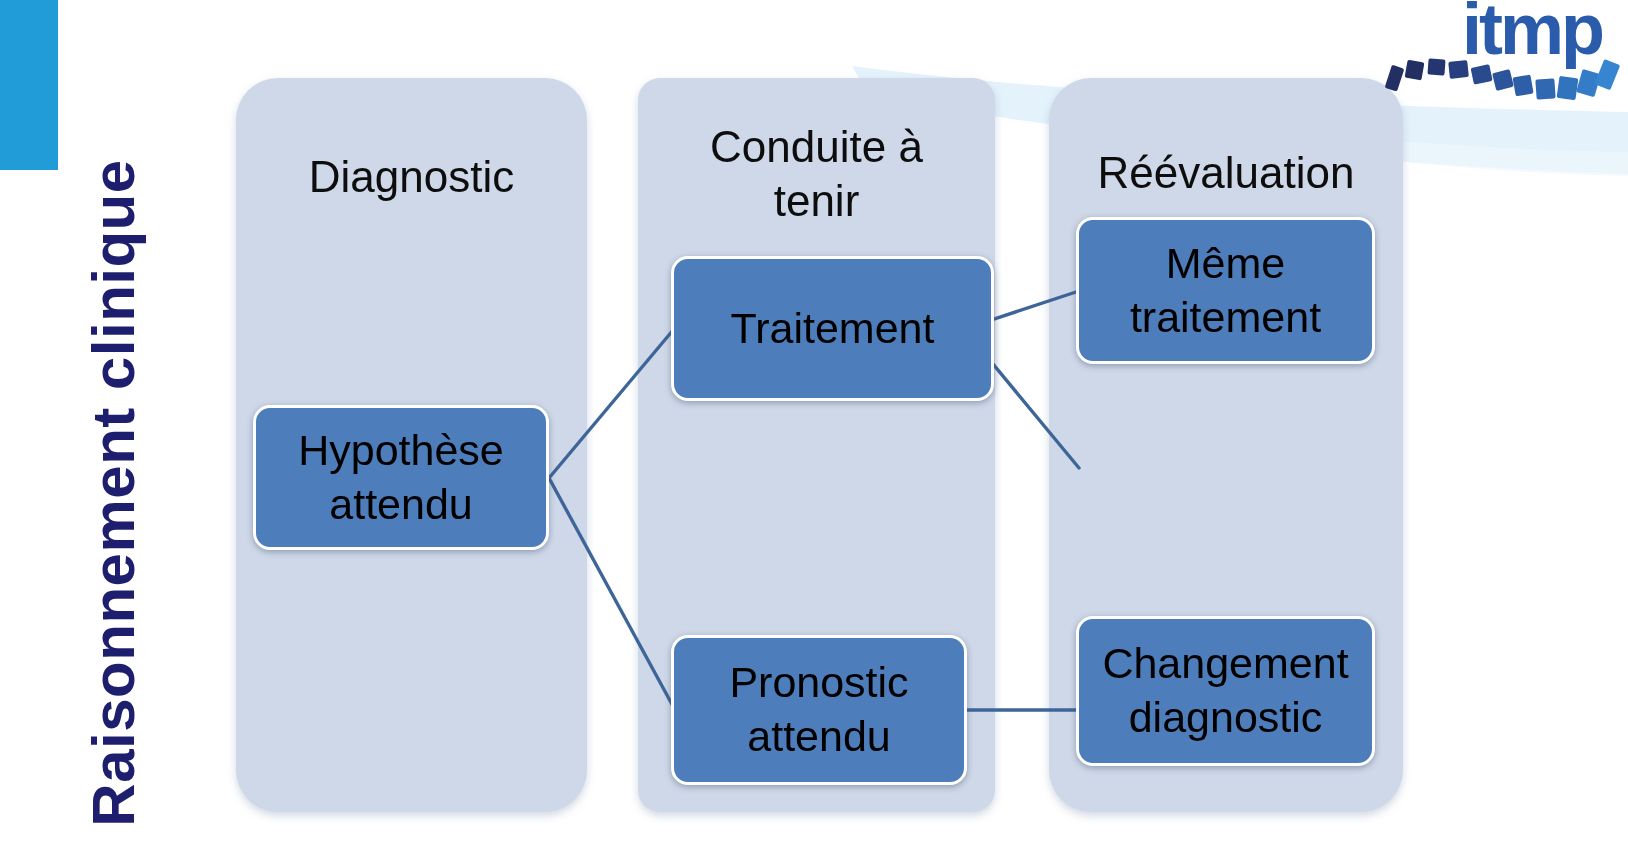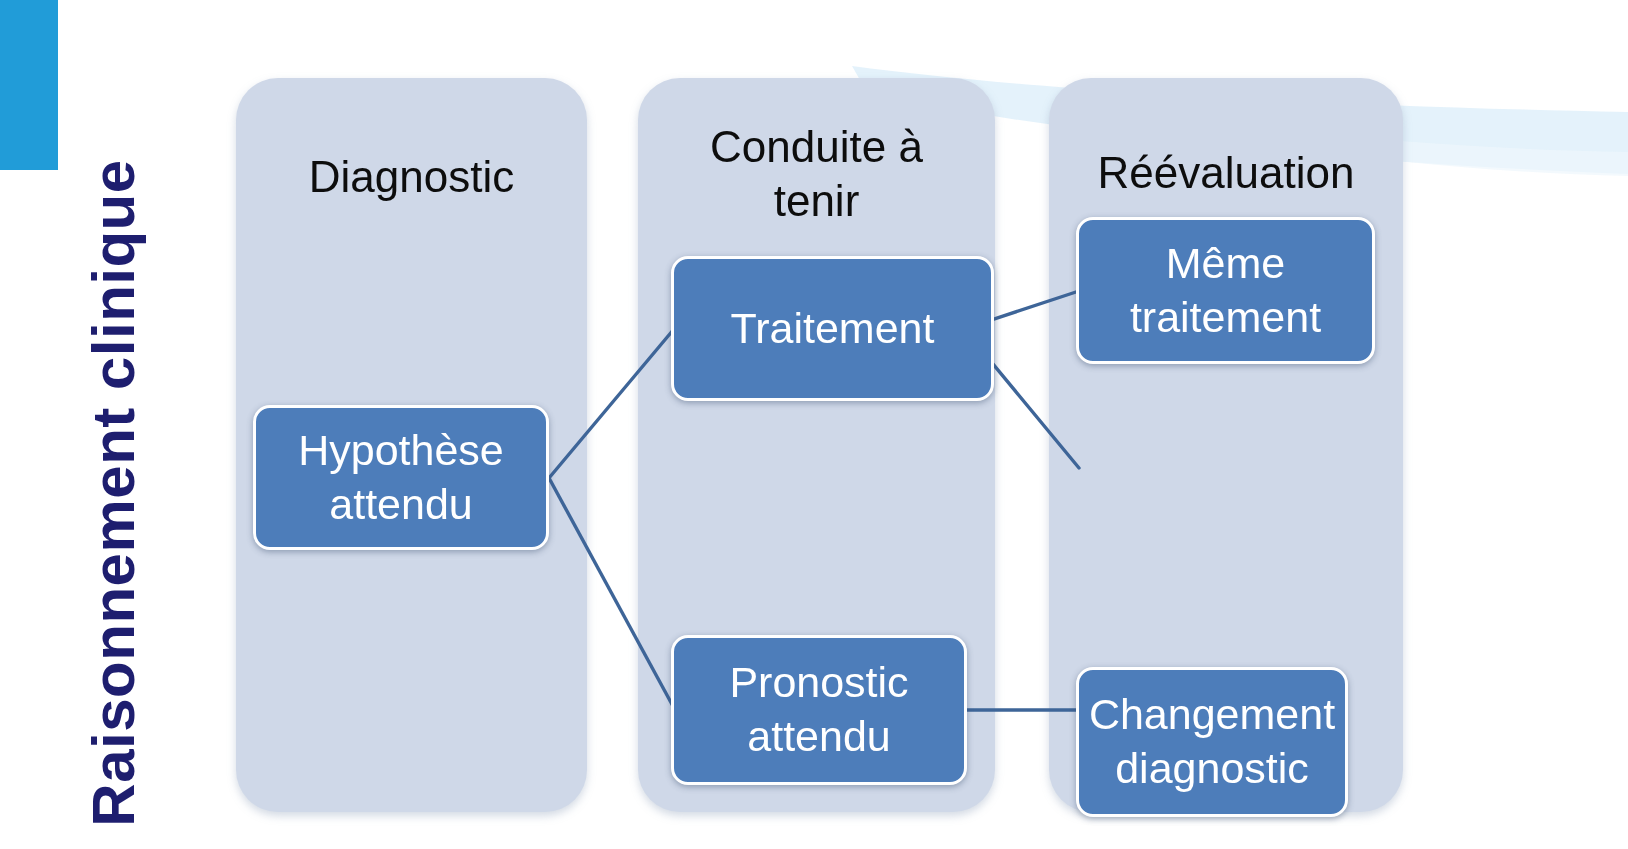--- a/index.html
+++ b/index.html
@@ -22,46 +22,46 @@
     font-size:60px;font-weight:bold;color:#1e1e6f;letter-spacing:0.5px;
     white-space:nowrap;z-index:3;
   }
   
   .column{
     position:absolute;top:78px;height:734px;background:#cfd8e8;
     border-radius:42px;z-index:4;
     box-shadow:0 4px 8px rgba(130,148,178,0.35);
   }
   .col-1{left:236px;width:351px;}
-  .col-2{left:638px;width:357px;}
+  .col-2{left:638px;width:357px;border-radius:22px;}
   .col-3{left:1049px;width:354px;}
   .col-header{
     position:absolute;left:50%;transform:translateX(-50%);
     width:300px;text-align:center;color:#0d0d0d;
     font-size:44px;line-height:1.22;z-index:5;
   }
   .col-1 .col-header{top:72px;}
   .col-2 .col-header{top:42px;width:260px;}
   .col-3 .col-header{top:68px;}
   
   .connector-layer{position:absolute;inset:0;z-index:6;pointer-events:none;}
   
   .node{
     position:absolute;background:#4d7dba;border:3.5px solid #ffffff;
     border-radius:17px;box-sizing:border-box;z-index:7;
     display:flex;align-items:center;justify-content:center;text-align:center;
-    color:#ffffff;font-size:43px;line-height:1.25;padding:4px 10px;
+    color:#000000;font-size:43px;line-height:1.25;padding:4px 10px;
     box-shadow:0 2px 6px rgba(60,80,110,0.45);
   }
   .node-hypothese{left:253px;top:405px;width:296px;height:145px;}
   .node-traitement{left:671px;top:256px;width:323px;height:145px;}
   .node-pronostic{left:671px;top:635px;width:296px;height:150px;}
   .node-meme{left:1076px;top:217px;width:299px;height:147px;}
   .node-chg-trait{left:1076px;top:394px;width:299px;height:150px;}
-  .node-chg-diag{left:1076px;top:667px;width:272px;height:150px;}
+  .node-chg-diag{left:1076px;top:616px;width:299px;height:150px;}
   
   .logo{position:absolute;right:8px;top:0;width:260px;height:110px;z-index:8;}
   .logo-text{
     position:absolute;right:18px;top:-12px;
     font-size:72px;font-weight:bold;color:#2a5cab;letter-spacing:-3px;
   }
   .logo-tiles{position:absolute;left:0;top:0;}
 </style>
 </head>
 <body>
@@ -96,14 +96,32 @@
       <line x1="964" y1="710" x2="1079" y2="710"></line>
     </g>
   </svg>
 
   <div class="node node-hypothese">Hypothèse attendu</div>
   <div class="node node-traitement">Traitement</div>
   <div class="node node-pronostic">Pronostic attendu</div>
   <div class="node node-meme">Même traitement</div>
   <div class="node node-chg-diag">Changement diagnostic</div>
 
+  <div class="logo">
+    <div class="logo-text">itmp</div>
+    <svg class="logo-tiles" width="260" height="110" viewBox="1368 0 260 110">
+      <g>
+        <rect x="1396" y="66" width="13" height="24" rx="2" fill="#232e63" transform="rotate(18 1402 78)"></rect>
+        <rect x="1414" y="61" width="17" height="18" rx="2" fill="#232e63" transform="rotate(10 1422 70)"></rect>
+        <rect x="1436" y="59" width="17" height="16" rx="2" fill="#24356f" transform="rotate(4 1444 67)"></rect>
+        <rect x="1457" y="61" width="19" height="17" rx="2" fill="#273f7e" transform="rotate(-6 1466 69)"></rect>
+        <rect x="1480" y="66" width="19" height="17" rx="2" fill="#2a4a8e" transform="rotate(-12 1489 74)"></rect>
+        <rect x="1502" y="71" width="18" height="18" rx="2" fill="#2c549b" transform="rotate(-14 1511 80)"></rect>
+        <rect x="1522" y="76" width="18" height="19" rx="2" fill="#2e5ea8" transform="rotate(-10 1531 85)"></rect>
+        <rect x="1544" y="79" width="19" height="20" rx="2" fill="#3068b3" transform="rotate(-4 1553 89)"></rect>
+        <rect x="1566" y="77" width="19" height="22" rx="2" fill="#3273be" transform="rotate(8 1575 88)"></rect>
+        <rect x="1587" y="71" width="19" height="24" rx="2" fill="#347cc7" transform="rotate(16 1596 83)"></rect>
+        <rect x="1607" y="61" width="17" height="27" rx="2" fill="#3685d0" transform="rotate(22 1615 74)"></rect>
+      </g>
+    </svg>
+  </div>
 
 </div>
 
 </body></html>

